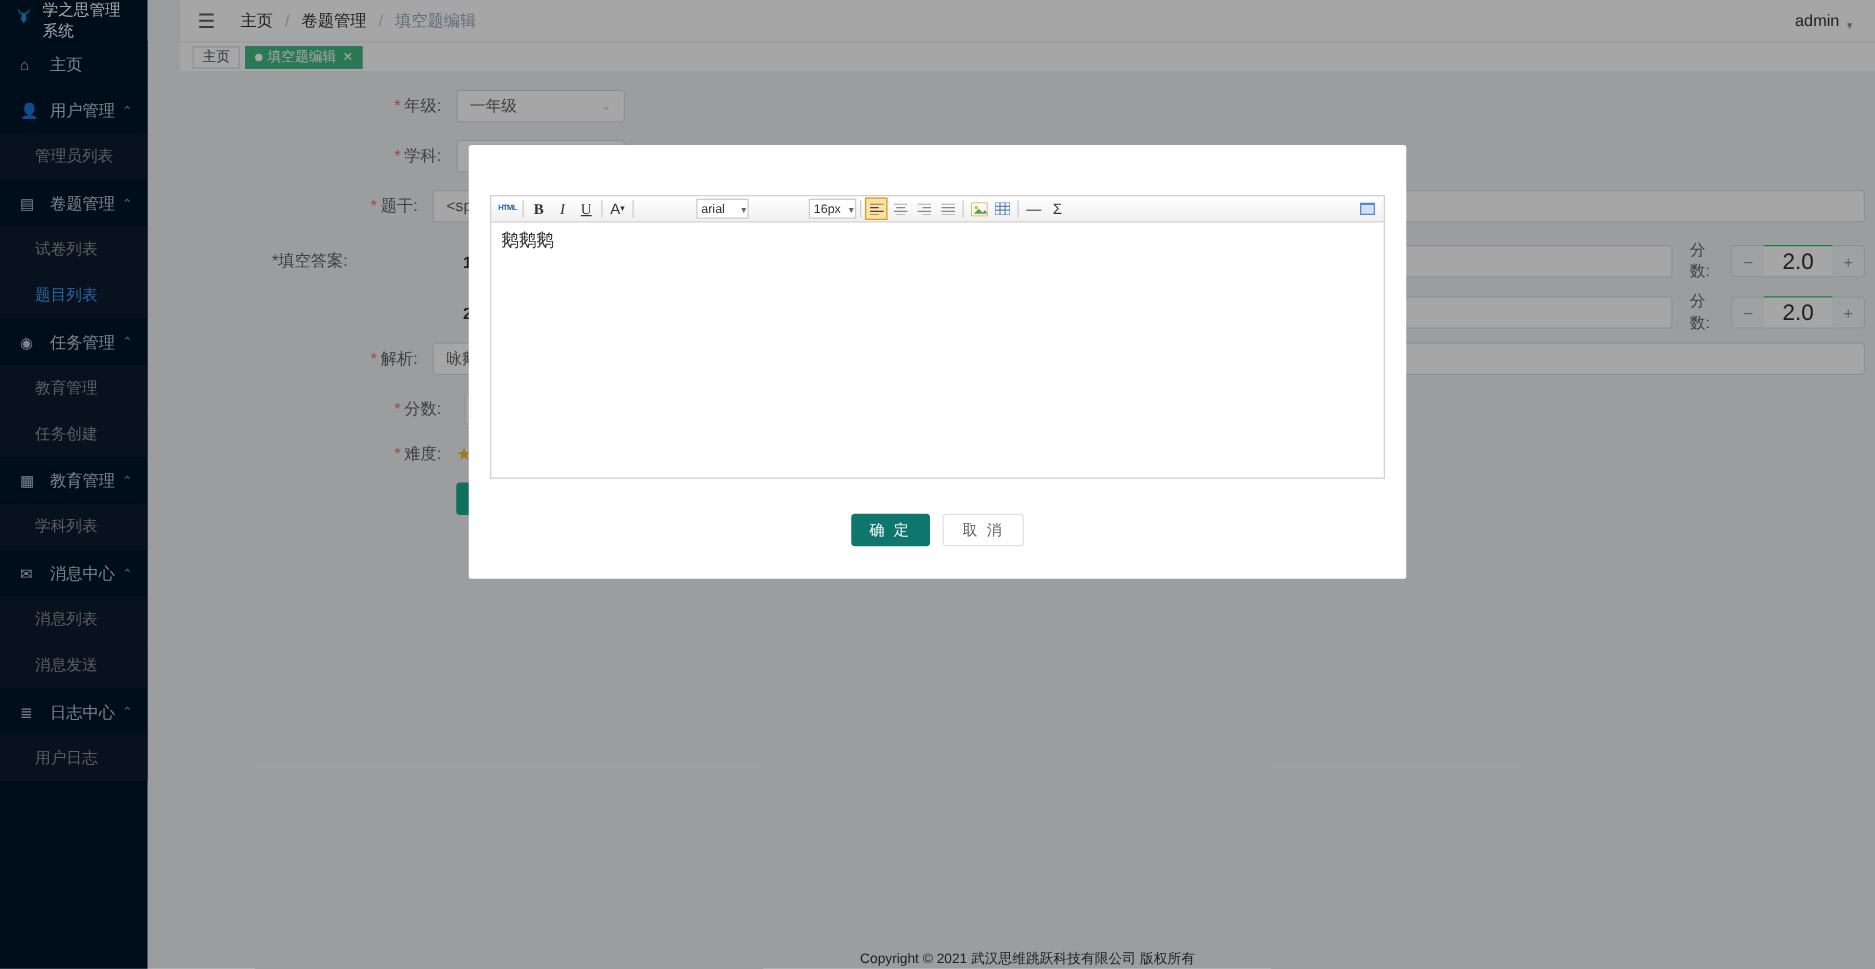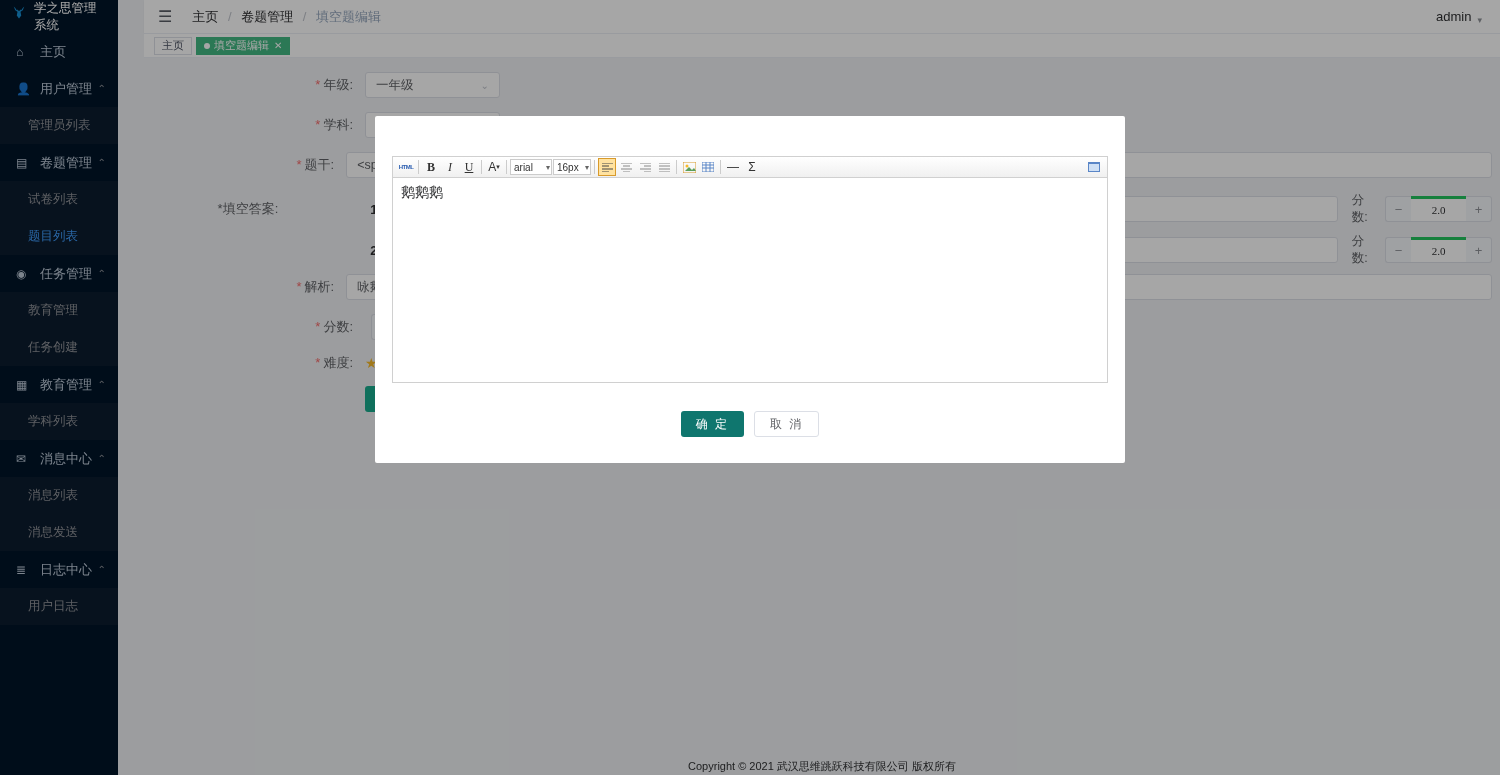--- a/index.html
+++ b/index.html
@@ -35,21 +35,21 @@
 .input.select { width: 135px; justify-content: space-between; }
 .input.select .chev { color: #c0c4cc; font-size: 10px; }
 .input.wide { width: 1262px; }
 .answers .ans-row { display: flex; align-items: center; margin-bottom: 7px; }
 .idx-label { width: 213px; text-align: center; padding-right: 12px; color: #606266; font-size: 13px; }
 .num { width: 38px; text-align: center; font-weight: 600; color: #303133; }
 .ans-input { width: 990px; }
 .score-lbl { margin-left: 14px; color: #606266; font-size: 12.5px; }
 .stepper { display: flex; align-items: stretch; margin-left: 6px; }
 .stepper .btn { width: 26px; height: 26px; border: 1px solid #dcdfe6; background: #f5f7fa; color: #909399; display: flex; align-items: center; justify-content: center; cursor: pointer; }
-.stepper .val { width: 55px; height: 26px; border-top: 3px solid #22c55e; border-bottom: 1px solid #dcdfe6; display: flex; align-items: center; justify-content: center; background: #fff; font-size: 11px; font-family: Liberation Serif, serif; }
+.stepper .val { width: 55px; height: 26px; border-top: 1px solid #22c55e; border-bottom: 1px solid #dcdfe6; display: flex; align-items: center; justify-content: center; background: #fff; font-size: 18px; }
 .stepper .btn.left { border-radius: 3px 0 0 3px; border-right: 0; }
 .stepper .btn.right { border-radius: 0 3px 3px 0; border-left: 0; }
 .stars { display: flex; gap: 5px; }
 .star { color: #f7ba2a; font-size: 14px; }
 .star.empty { color: #c0c4cc; }
 .buttons { display: flex; gap: 9px; }
 .btn-main { height: 26px; padding: 0 14px; border-radius: 3px; font-size: 12px; display: flex; align-items: center; cursor: pointer; }
 .btn-submit { background: #1aad8e; color: #fff; }
 .btn-reset { background: #fff; border: 1px solid #dcdfe6; color: #606266; }
 .btn-preview { background: #4caf50; color: #fff; }
@@ -57,21 +57,21 @@
 
 .mask { position: absolute; inset: 0; background: rgba(0,0,0,.35); }
 .dialog { position: absolute; left: 375px; top: 116px; width: 750px; background: #fff; border-radius: 2px; padding: 0; }
 .editor-tb { margin: 40px 17px 0; border: 1px solid #d0d0d0; height: 22px; background: linear-gradient(#fff,#f0f0f0); display: flex; align-items: center; padding: 0 4px; gap: 1px; }
 .tb-btn { width: 18px; height: 18px; display: flex; align-items: center; justify-content: center; cursor: pointer; font-size: 12px; color: #333; }
 .tb-btn.html { font-size: 6px; color: #2a5db0; font-weight: bold; letter-spacing: -0.5px; }
 .tb-btn.bold { font-weight: bold; font-family: serif; }
 .tb-btn.italic { font-style: italic; font-family: serif; }
 .tb-btn.underline { text-decoration: underline; font-family: serif; }
 .tb-sep { width: 1px; height: 14px; background: #ccc; margin: 0 2px; }
-.tb-sel { height: 16px; border: 1px solid #ccc; font-size: 10px; padding: 0 12px 0 3px; display: flex; align-items: center; background: #fff; color: #333; position: relative; }
+.tb-sel { height: 16px; border: 1px solid #ccc; font-size: 10px; padding: 0 12px 0 3px; display: flex; align-items: center; background: #fff; color: #333; position: relative; margin-left: 47px; }
 .tb-sel::after { content: "▾"; position: absolute; right: 1px; font-size: 8px; color: #666; }
 .tb-btn.al-left { background: #ffe2a0; border: 1px solid #d89a2b; }
 .tb-btn svg { display: block; }
 .tb-btn.img-btn { color: #e29a2e; }
 .tb-btn.full { margin-left: auto; color: #2a5db0; }
 .editor-body { margin: 0 17px; border: 1px solid #d0d0d0; border-top: 0; height: 205px; padding: 6px 8px; font-size: 14px; }
 .dlg-btns { display: flex; justify-content: center; gap: 10px; padding: 28px 0 26px; }
 .dlg-btn { height: 26px; padding: 0 15px; border-radius: 3px; font-size: 12px; display: flex; align-items: center; cursor: pointer; letter-spacing: 2px; }
 .dlg-ok { background: #0f766e; color: #fff; }
 .dlg-cancel { background: #fff; border: 1px solid #dcdfe6; color: #606266; }

